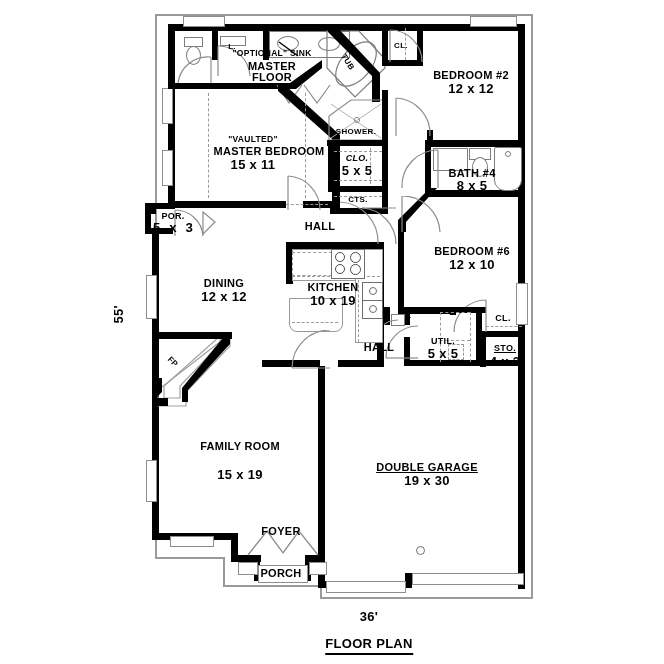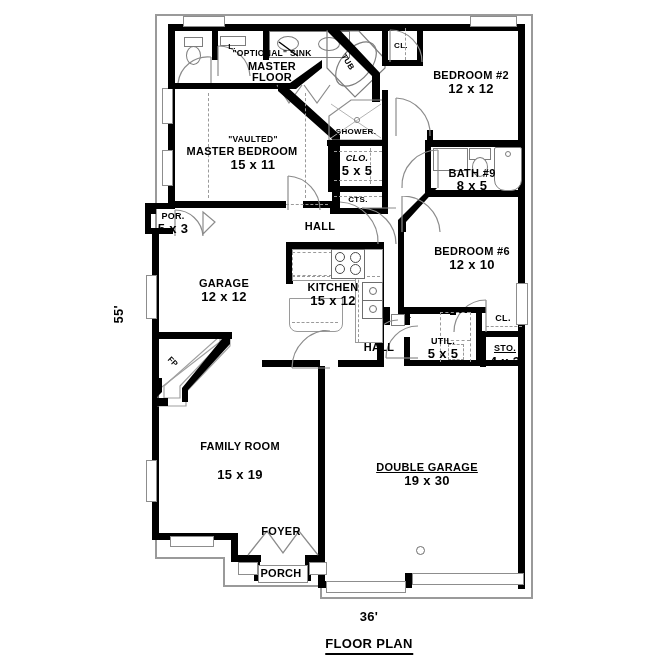--- a/index.html
+++ b/index.html
@@ -307,46 +307,46 @@
   <div class="lbl nm" style="left:272px;top:60px;">MASTER</div>
   <div class="lbl nm" style="left:272px;top:71px;">FLOOR</div>
 
   <div class="lbl xs" style="left:232px;top:43px;">L.</div>
   <div class="lbl xs" style="left:347px;top:58px;transform:translateX(-50%) rotate(58deg);">TUB</div>
   <div class="lbl xs" style="left:356px;top:128px;">SHOWER.</div>
   <div class="lbl xs" style="left:401px;top:42px;">CL.</div>
   <div class="lbl xs" style="left:358px;top:196px;">CTS.</div>
 
   <div class="lbl quote" style="left:253px;top:135px;">"VAULTED"</div>
-  <div class="lbl nm" style="left:242px;top:145px;">MASTER BEDROOM</div>
+  <div class="lbl nm" style="left:269px;top:145px;">MASTER BEDROOM</div>
   <div class="lbl dim" style="left:253px;top:158px;">15 x 11</div>
 
   <div class="lbl sm" style="left:357px;top:153px;font-style:italic;">CLO.</div>
   <div class="lbl dim" style="left:357px;top:164px;">5 x 5</div>
 
   <div class="lbl nm" style="left:471px;top:69px;">BEDROOM #2</div>
   <div class="lbl dim" style="left:471px;top:82px;">12 x 12</div>
 
-  <div class="lbl nm" style="left:472px;top:167px;">BATH #9</div>
+  <div class="lbl nm" style="left:472px;top:167px;">BATH #4</div>
   <div class="lbl dim" style="left:472px;top:179px;">8 x 5</div>
 
   <div class="lbl nm" style="left:472px;top:245px;">BEDROOM #6</div>
   <div class="lbl dim" style="left:472px;top:258px;">12 x 10</div>
 
   <div class="lbl sm" style="left:173px;top:211px;">POR.</div>
-  <div class="lbl dim" style="left:173px;top:222px;">5 x 3</div>
+  <div class="lbl dim" style="left:173px;top:222px;font-family:Liberation Mono, monospace;">5 x 3</div>
 
   <div class="lbl nm" style="left:320px;top:220px;">HALL</div>
   <div class="lbl nm" style="left:379px;top:341px;">HALL</div>
 
-  <div class="lbl nm" style="left:224px;top:277px;">GARAGE</div>
+  <div class="lbl nm" style="left:224px;top:277px;">DINING</div>
   <div class="lbl dim" style="left:224px;top:290px;">12 x 12</div>
 
   <div class="lbl nm" style="left:333px;top:281px;">KITCHEN</div>
-  <div class="lbl dim" style="left:333px;top:294px;">15 x 12</div>
+  <div class="lbl dim" style="left:333px;top:294px;">10 x 19</div>
 
   <div class="lbl xs" style="left:408px;top:312px;">P.</div>
   <div class="lbl sm" style="left:503px;top:313px;">CL.</div>
   <div class="lbl sm" style="left:443px;top:336px;">UTIL.</div>
   <div class="lbl dim" style="left:443px;top:347px;">5 x 5</div>
   <div class="lbl sm" style="left:505px;top:343px;text-decoration:underline;">STO.</div>
   <div class="lbl dim" style="left:505px;top:355px;">4 x 3</div>
 
   <div class="lbl xs" style="left:172px;top:358px;transform:translateX(-50%) rotate(46deg);">FP</div>
 

